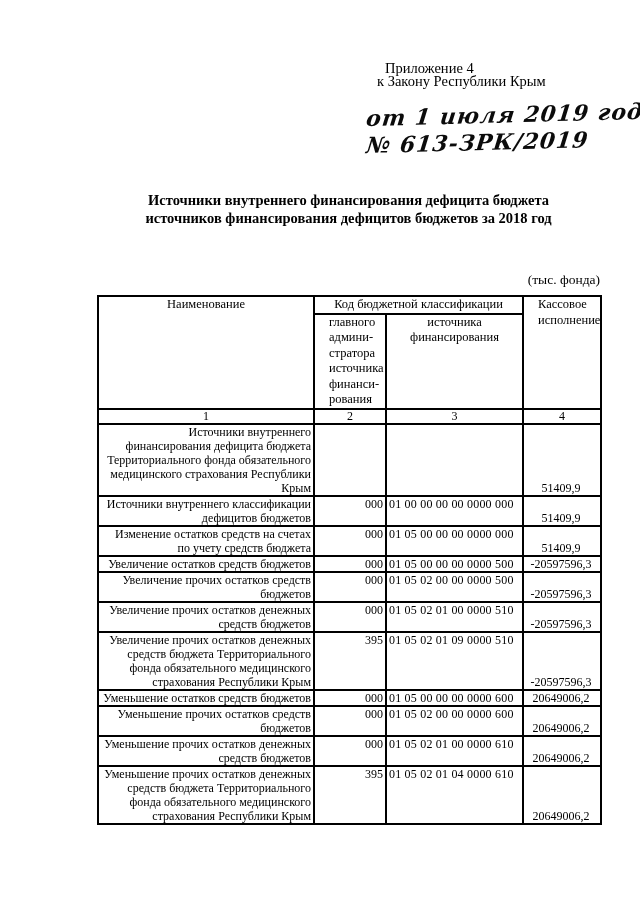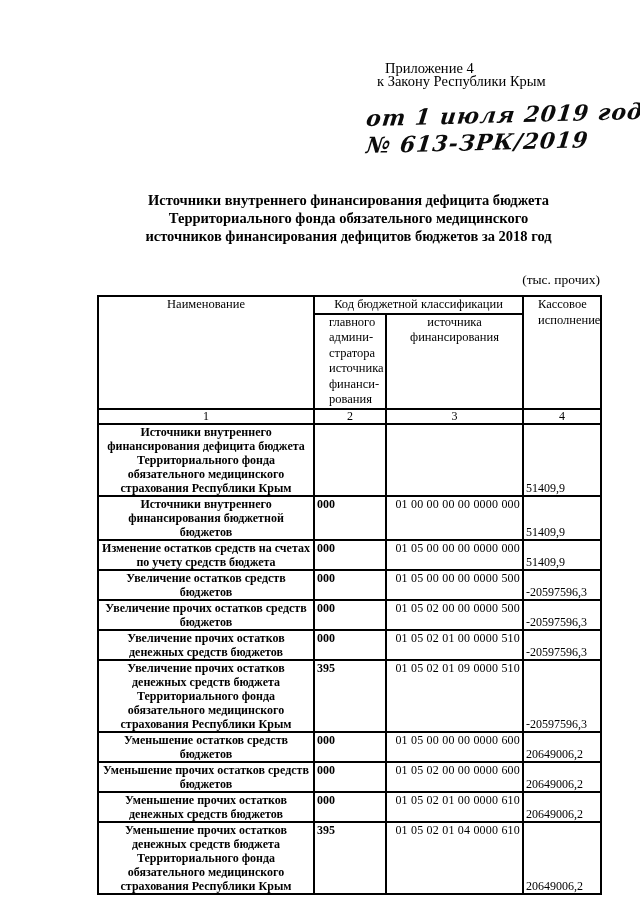--- a/index.html
+++ b/index.html
@@ -42,42 +42,41 @@
   th, td { border: 2px solid #000; }
   thead th {
     font-weight: normal; text-align: center; vertical-align: top;
     font-size: 12.5px; line-height: 15.5px; padding: 0 14px;
     white-space: pre-line;
   }
   tr.numrow th { line-height: 13.5px; font-size: 12px; }
   tbody td {
     font-size: 12px; line-height: 14px; vertical-align: top; padding: 0 2px;
   }
-  td.c-name  { text-align: center; font-weight: bold; }
-  td.c-admin { text-align: left; font-weight: bold; }
-  td.c-code  { text-align: right; white-space: nowrap; letter-spacing: 0.2px; }
-  td.c-value { text-align: left; vertical-align: bottom; padding-right: 4px; }
+  td.c-name  { text-align: right; }
+  td.c-admin { text-align: right; }
+  td.c-code  { text-align: left; white-space: nowrap; letter-spacing: 0.2px; }
+  td.c-value { text-align: center; vertical-align: bottom; padding-right: 4px; }
 </style>
 </head>
 <body>
 
 <div class="page">
 
   <div class="appendix">Приложение 4</div>
   <div class="law-ref">к Закону Республики Крым</div>
   <div class="hand-line1 handwriting">от 1 июля 2019 года</div>
   <div class="hand-line2 handwriting">№ 613-ЗРК/2019</div>
 
   <div class="doc-title">
     <div>Источники внутреннего финансирования дефицита бюджета</div>
-    <div>Территориального фонда обязательного медицинского</div>
     <div>источников финансирования дефицитов бюджетов за 2018 год</div>
   </div>
 
-  <div class="units">(тыс. прочих)</div>
+  <div class="units">(тыс. фонда)</div>
 
   <div class="tbl-wrap">
     <table>
       <colgroup>
         <col style="width:216px">
           <col style="width:72px">
           <col style="width:137px">
           <col style="width:78px">
       </colgroup>
       <thead>
@@ -105,21 +104,21 @@
         </tr>
       </thead>
       <tbody>
         <tr>
           <td class="c-name">Источники внутреннего финансирования дефицита бюджета Территориального фонда обязательного медицинского страхования Республики Крым</td>
           <td class="c-admin"></td>
           <td class="c-code"></td>
           <td class="c-value">51409,9</td>
         </tr>
         <tr>
-          <td class="c-name">Источники внутреннего финансирования бюджетной бюджетов</td>
+          <td class="c-name">Источники внутреннего классификации дефицитов бюджетов</td>
           <td class="c-admin">000</td>
           <td class="c-code">01 00 00 00 00 0000 000</td>
           <td class="c-value">51409,9</td>
         </tr>
         <tr>
           <td class="c-name">Изменение остатков средств на счетах по учету средств бюджета</td>
           <td class="c-admin">000</td>
           <td class="c-code">01 05 00 00 00 0000 000</td>
           <td class="c-value">51409,9</td>
         </tr>

